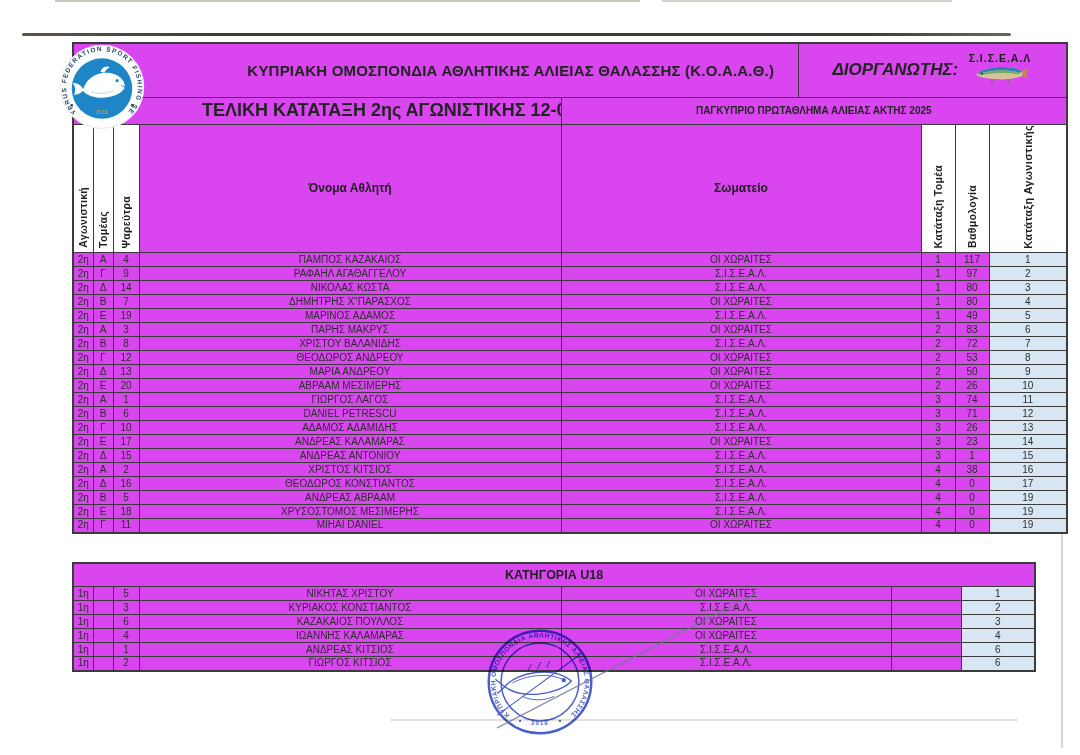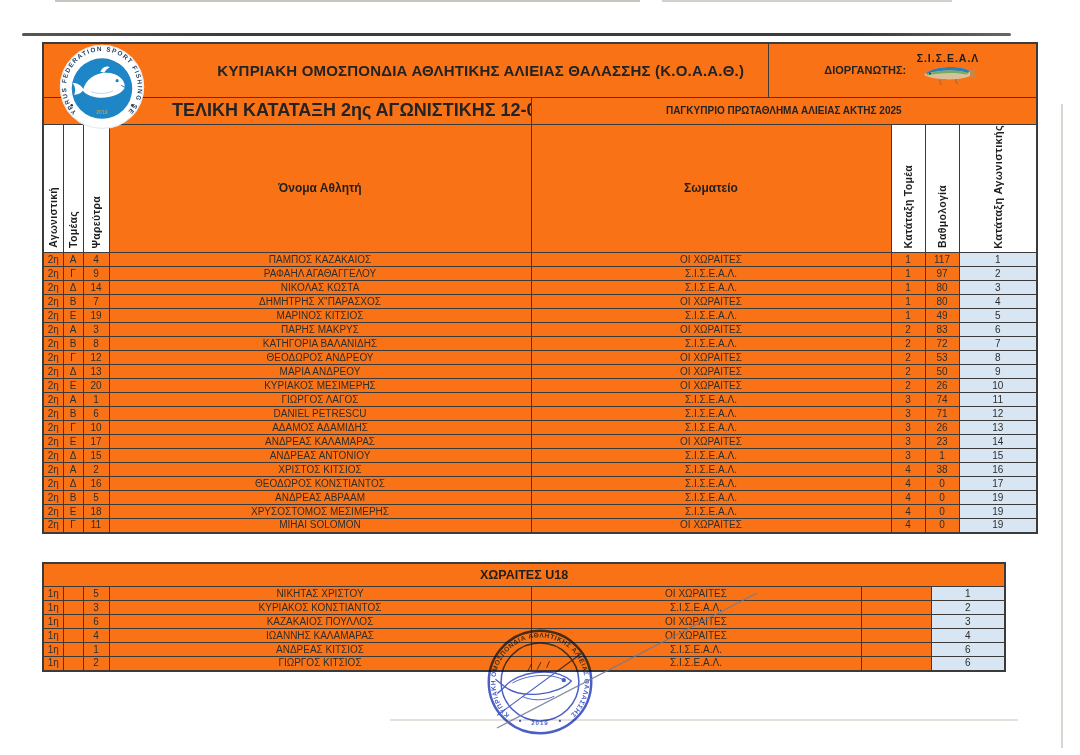--- a/index.html
+++ b/index.html
@@ -19,40 +19,41 @@
   .bottom-faint{left:390px;top:719px;width:628px;height:2px;background:#ddd9d1;opacity:.8;}
   .smudge{background:#b9b6ae;border-radius:50%;opacity:.55;}
   .sm1{left:812px;top:148px;width:4px;height:7px;transform:rotate(20deg);}
   .sm2{left:821px;top:168px;width:3px;height:5px;transform:rotate(-15deg);}
   .sm3{left:806px;top:186px;width:4px;height:4px;}
   .sm4{left:829px;top:133px;width:5px;height:3px;}
 
   
   table.sheet{
     position:absolute;border-collapse:collapse;table-layout:fixed;
-    background:#f97316;
+    background:#d946ef;
+    margin-left:30px;
   }
   table.sheet td, table.sheet th{
     border:1.5px solid #3b3b3b;padding:0;overflow:hidden;
   }
   table.sheet{border:2.5px solid #3b3b3b;}
   .main-sheet{left:42px;top:42px;width:994px;}
   .u18-sheet{left:42px;top:562px;width:962px;}
 
   tr.r-top1{height:54px;}
   tr.r-top2{height:27px;}
   tr.r-cols{height:127px;}
   tbody.data-tb tr{height:14px;}
 
   .fed-title{
     padding-left:150px;text-align:center;font-weight:bold;font-size:15px;
     letter-spacing:.2px;color:#232323;white-space:nowrap;
   }
   .org-flex{display:flex;align-items:center;justify-content:center;gap:10px;}
-  .org-label{font-weight:bold;font-size:11px;color:#232323;}
+  .org-label{font-weight:bold;font-size:17px;color:#232323;font-style:italic;}
   .rank-title{padding-left:128px;font-weight:bold;font-size:18px;color:#232323;text-align:right;white-space:nowrap;}
   .champ-title{text-align:center;font-weight:bold;font-size:10px;color:#232323;white-space:nowrap;}
 
   th.vh{vertical-align:bottom;text-align:center;padding-bottom:5px;background:#fff;}
   .vtext{
     display:inline-block;writing-mode:vertical-rl;transform:rotate(180deg);
     white-space:nowrap;font-weight:bold;font-size:10.5px;letter-spacing:.3px;color:#1f1f1f;
   }
   th.hh{font-size:12px;font-weight:bold;text-align:center;vertical-align:middle;color:#1f1f1f;}
   .blue{background:#d7e6f2;}
@@ -174,41 +175,41 @@
         <td>ΔΗΜΗΤΡΗΣ Χ"ΠΑΡΑΣΧΟΣ</td>
         <td colspan="2">ΟΙ ΧΩΡΑΙΤΕΣ</td>
         <td>1</td>
         <td>80</td>
         <td class="blue">4</td>
       </tr>
       <tr>
         <td>2η</td>
         <td>Ε</td>
         <td>19</td>
-        <td>ΜΑΡΙΝΟΣ ΚΙΤΣΙΟΣ</td>
+        <td>ΜΑΡΙΝΟΣ ΑΔΑΜΟΣ</td>
         <td colspan="2">Σ.Ι.Σ.Ε.Α.Λ.</td>
         <td>1</td>
         <td>49</td>
         <td class="blue">5</td>
       </tr>
       <tr>
         <td>2η</td>
         <td>Α</td>
         <td>3</td>
         <td>ΠΑΡΗΣ ΜΑΚΡΥΣ</td>
         <td colspan="2">ΟΙ ΧΩΡΑΙΤΕΣ</td>
         <td>2</td>
         <td>83</td>
         <td class="blue">6</td>
       </tr>
       <tr>
         <td>2η</td>
         <td>Β</td>
         <td>8</td>
-        <td>ΚΑΤΗΓΟΡΙΑ ΒΑΛΑΝΙΔΗΣ</td>
+        <td>ΧΡΙΣΤΟΥ ΒΑΛΑΝΙΔΗΣ</td>
         <td colspan="2">Σ.Ι.Σ.Ε.Α.Λ.</td>
         <td>2</td>
         <td>72</td>
         <td class="blue">7</td>
       </tr>
       <tr>
         <td>2η</td>
         <td>Γ</td>
         <td>12</td>
         <td>ΘΕΟΔΩΡΟΣ ΑΝΔΡΕΟΥ</td>
@@ -224,21 +225,21 @@
         <td>ΜΑΡΙΑ ΑΝΔΡΕΟΥ</td>
         <td colspan="2">ΟΙ ΧΩΡΑΙΤΕΣ</td>
         <td>2</td>
         <td>50</td>
         <td class="blue">9</td>
       </tr>
       <tr>
         <td>2η</td>
         <td>Ε</td>
         <td>20</td>
-        <td>ΚΥΡΙΑΚΟΣ ΜΕΣΙΜΕΡΗΣ</td>
+        <td>ΑΒΡΑΑΜ ΜΕΣΙΜΕΡΗΣ</td>
         <td colspan="2">ΟΙ ΧΩΡΑΙΤΕΣ</td>
         <td>2</td>
         <td>26</td>
         <td class="blue">10</td>
       </tr>
       <tr>
         <td>2η</td>
         <td>Α</td>
         <td>1</td>
         <td>ΓΙΩΡΓΟΣ ΛΑΓΟΣ</td>
@@ -324,42 +325,42 @@
         <td>ΧΡΥΣΟΣΤΟΜΟΣ ΜΕΣΙΜΕΡΗΣ</td>
         <td colspan="2">Σ.Ι.Σ.Ε.Α.Λ.</td>
         <td>4</td>
         <td>0</td>
         <td class="blue">19</td>
       </tr>
       <tr>
         <td>2η</td>
         <td>Γ</td>
         <td>11</td>
-        <td>MIHAI SOLOMON</td>
+        <td>MIHAI DANIEL</td>
         <td colspan="2">ΟΙ ΧΩΡΑΙΤΕΣ</td>
         <td>4</td>
         <td>0</td>
         <td class="blue">19</td>
       </tr>
     </tbody>
 </table>
 
 <table class="sheet u18-sheet">
   <colgroup>
     <col style="width:20px">
       <col style="width:20px">
       <col style="width:26px">
     <col style="width:422px">
       <col style="width:330px">
       <col style="width:70px">
       <col style="width:74px">
   </colgroup>
   <tbody>
     <tr>
-      <td colspan="7" class="u18-title-cell">ΧΩΡΑΙΤΕΣ U18</td>
+      <td colspan="7" class="u18-title-cell">ΚΑΤΗΓΟΡΙΑ U18</td>
     </tr>
   </tbody>
   <tbody class="data-tb" id="u18-tbody">
       <tr>
         <td>1η</td>
         <td></td>
         <td>5</td>
         <td>ΝΙΚΗΤΑΣ ΧΡΙΣΤΟΥ</td>
         <td>ΟΙ ΧΩΡΑΙΤΕΣ</td>
         <td></td>

